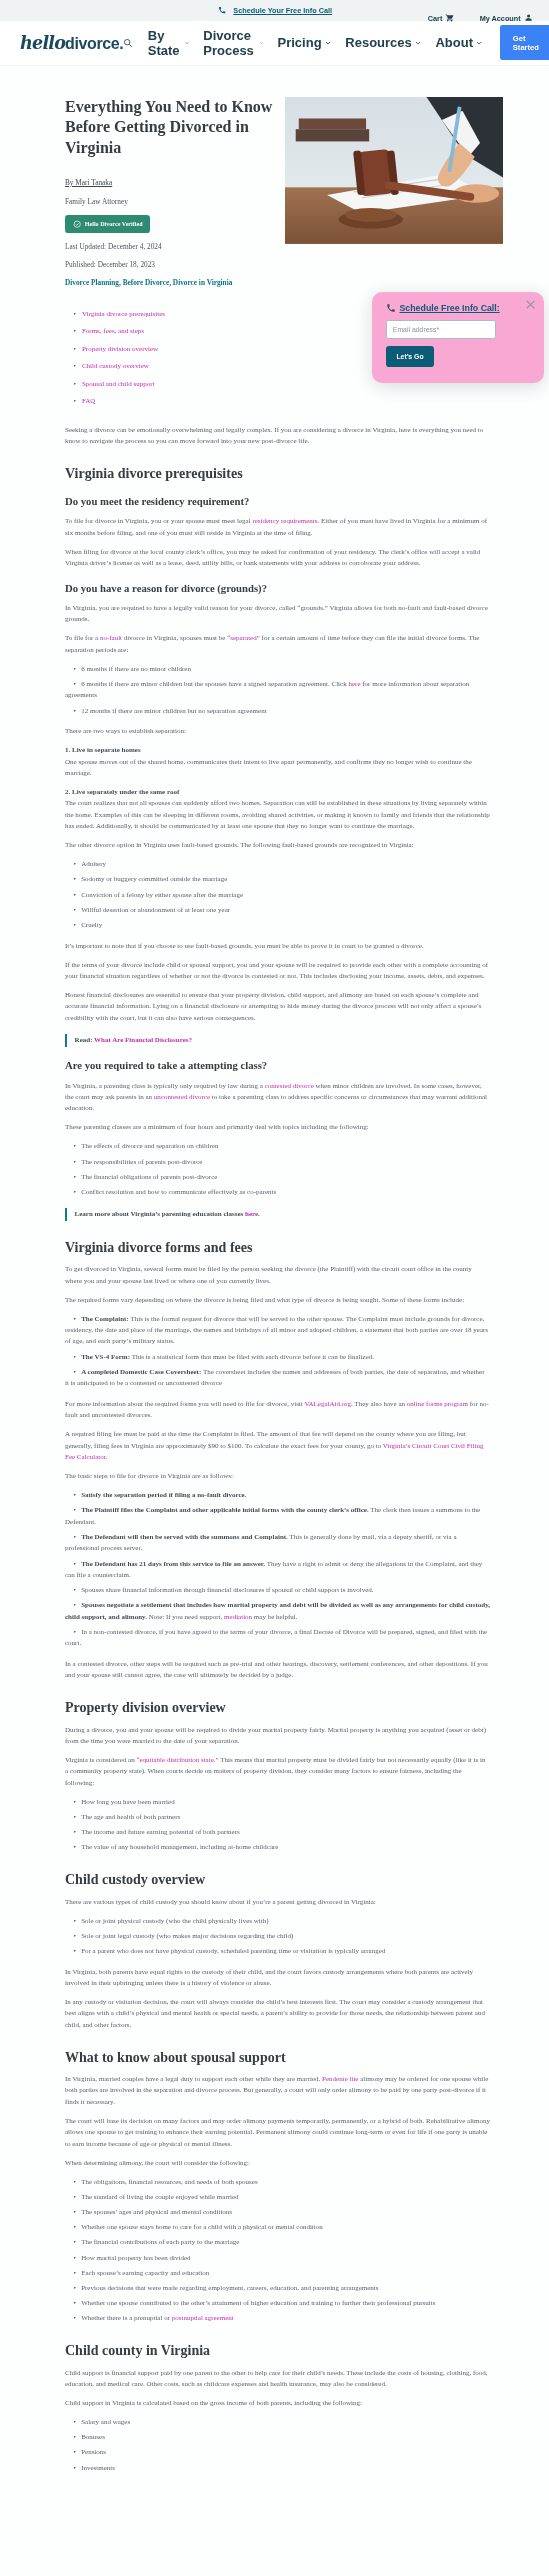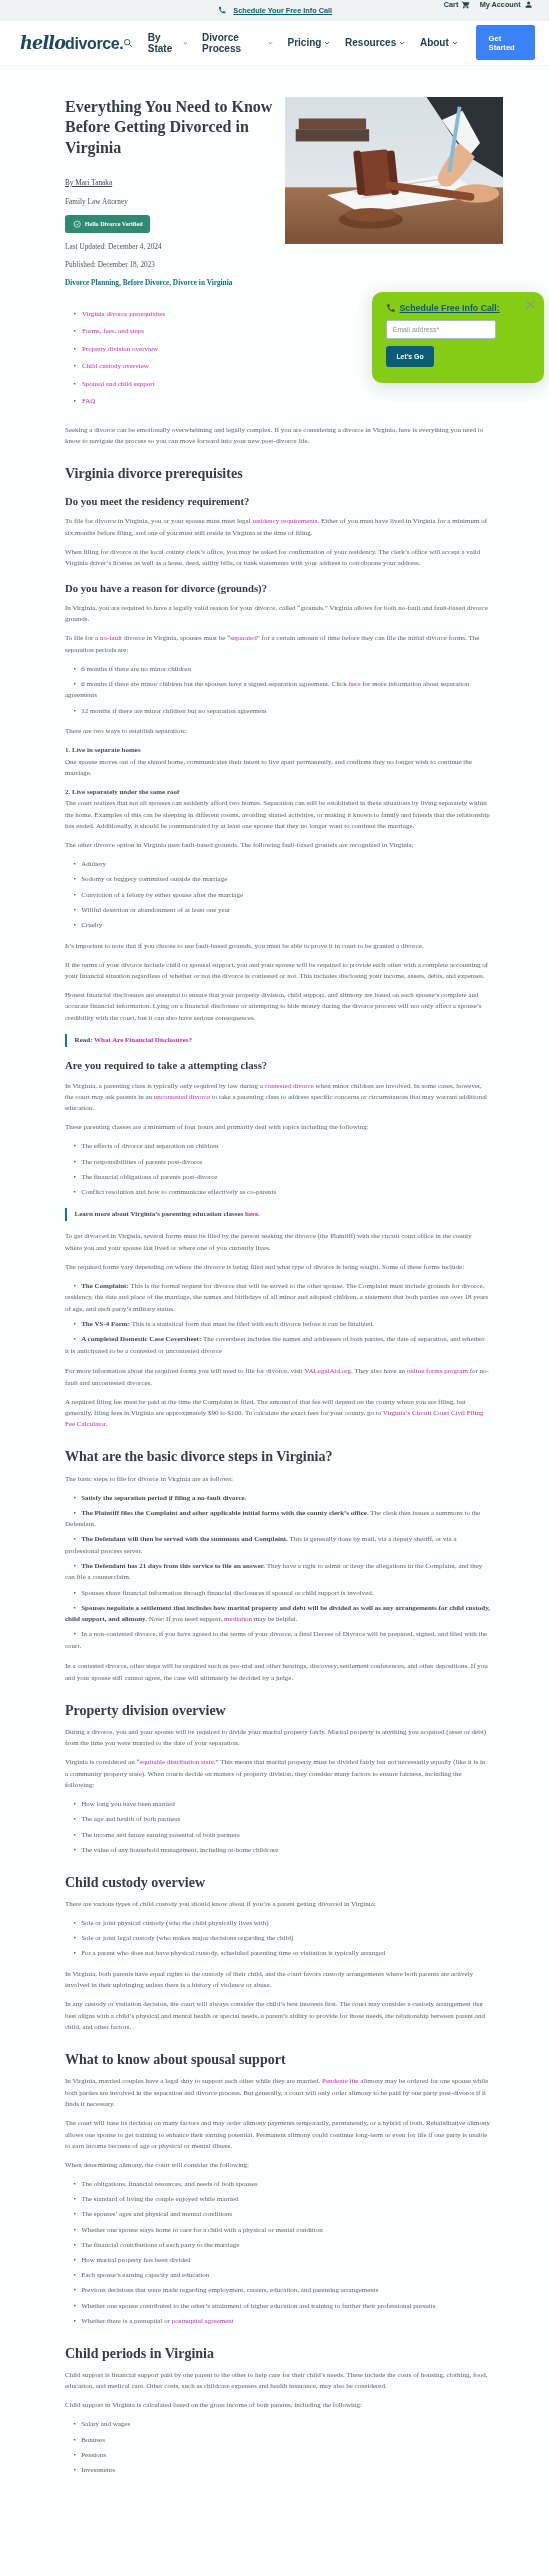--- a/index.html
+++ b/index.html
@@ -10,35 +10,35 @@
     color:#59626b;
   }
   a { text-decoration:none; cursor:pointer; }
 
   
   .utilbar { height:20.6px; background:#eff3f4; position:relative;
     display:flex; align-items:center; justify-content:center; }
   .call-link { display:flex; align-items:center; gap:7px; color:#0d5c75;
     font-size:7.3px; font-weight:bold; text-decoration:underline; }
   .util-right { position:absolute; right:17px; top:0; height:36px;
-    display:flex; align-items:flex-start; gap:9px; }
+    display:flex; align-items:center; gap:25px; }
   .util-right a { display:flex; align-items:center; gap:3.1px; color:#22404d;
     font-size:7.3px; font-weight:bold; }
   .util-right svg { color:#22404d; }
 
   
   .topnav { height:44px; background:#ffffff; display:flex; align-items:center;
     padding:0 15.3px 0 20px; box-shadow:0 0.8px 0 rgba(0,0,0,.06); }
   .logo { display:flex; align-items:baseline; color:#1b4a5c; }
   .logo em { font-family:"DejaVu Serif", serif; font-style:italic; font-weight:bold;
     font-size:17.6px; letter-spacing:-0.8px; }
   .logo b { font-size:16px; font-weight:bold; letter-spacing:-0.4px; }
   .navlinks { margin-left:auto; display:flex; align-items:center; gap:14.5px; }
   .nav-item { display:flex; align-items:center; gap:3.1px; color:#22404d;
-    font-size:10px; font-weight:bold; }
+    font-size:13px; font-weight:bold; }
   .nav-item svg { margin-top:0.8px; }
   .search-btn { display:flex; align-items:center; color:#22404d; }
   .cta-btn { background:#3b82f6; color:#fff; font-size:7.6px; font-weight:bold;
     padding:8.4px 13px; border-radius:2.3px; border:none; margin-left:3.1px; }
 
   
   .content { padding:0 60px 0 65px;font-family:Liberation Serif, serif; }
 
   .hero { display:flex; gap:12.2px; margin-top:32px; }
   .hero-left { width:208px; flex:none; }
@@ -74,21 +74,21 @@
   article li { font-size:7px; line-height:11.4px; margin-bottom:3.8px;
     text-indent:8.4px; }
   article li::before { content:"•"; margin-right:5.3px; color:#3d454c; }
   article strong { color:#454d55; }
   article blockquote { border-left:2.3px solid #147a8c; padding:0.8px 0 0.8px 7.6px;
     margin:10px 0; font-size:7px; line-height:11.4px; }
   .ilink { color:#c02eb0; }
 
   
   .infocard { position:absolute; left:372px; top:292px; width:172px; height:91px;
-    background:#84cc16; border-radius:10px; box-shadow:0 3.8px 17px rgba(30,50,60,.16);
+    background:#f9a8d4; border-radius:10px; box-shadow:0 3.8px 17px rgba(30,50,60,.16);
     padding:10.7px 12.2px 9.2px 13.7px; z-index:10; }
   .infocard .close { position:absolute; top:7.6px; right:8.4px; background:none;
     border:none; color:#8a9399; font-size:10px; line-height:1; }
   .card-title { display:flex; align-items:center; gap:3.8px; }
   .card-title a { color:#0d5c75; font-size:8.8px; font-weight:bold;
     text-decoration:underline; }
   .card-title svg { color:#3f4c52; }
   .infocard input { display:block; width:110px; height:18.3px; margin-top:7.6px;
     border:0.8px solid #a9bcc3; border-radius:2.3px; font-size:6.9px; padding:0 6.1px;
     color:#59626b; font-family:"Liberation Sans", sans-serif; }
@@ -262,30 +262,30 @@
       <h3><span>Are you required to take a attempting class?</span></h3>
       <p><span>In Virginia, a parenting class is typically only required by law during a </span><a href="#" class="ilink">contested divorce</a><span> when minor children are involved. In some cases, however, the court may ask parents in an </span><a href="#" class="ilink">uncontested divorce</a><span> to take a parenting class to address specific concerns or circumstances that may warrant additional education.</span></p>
       <p><span>These parenting classes are a minimum of four hours and primarily deal with topics including the following:</span></p>
       <ul>
         <li><span>The effects of divorce and separation on children</span></li>
         <li><span>The responsibilities of parents post-divorce</span></li>
         <li><span>The financial obligations of parents post-divorce</span></li>
         <li><span>Conflict resolution and how to communicate effectively as co-parents</span></li>
       </ul>
       <blockquote><strong>Learn more about Virginia’s parenting education classes </strong><a href="#" class="ilink" style="font-weight: bold;">here</a><strong>.</strong></blockquote>
+      <h2><span>Virginia divorce forms and fees</span></h2>
       <p><span>To get divorced in Virginia, several forms must be filed by the person seeking the divorce (the Plaintiff) with the circuit court office in the county where you and your spouse last lived or where one of you currently lives.</span></p>
       <p><span>The required forms vary depending on where the divorce is being filed and what type of divorce is being sought. Some of these forms include:</span></p>
       <ul>
         <li><strong>The Complaint:</strong><span> This is the formal request for divorce that will be served to the other spouse. The Complaint must include grounds for divorce, residency, the date and place of the marriage, the names and birthdays of all minor and adopted children, a statement that both parties are over 18 years of age, and each party’s military status.</span></li>
         <li><strong>The VS-4 Form:</strong><span> This is a statistical form that must be filed with each divorce before it can be finalized.</span></li>
         <li><strong>A completed Domestic Case Coversheet:</strong><span> The coversheet includes the names and addresses of both parties, the date of separation, and whether it is anticipated to be a contested or uncontested divorce</span></li>
       </ul>
       <p><span>For more information about the required forms you will need to file for divorce, visit </span><a href="#" class="ilink">VALegalAid.org</a><span>. They also have an </span><a href="#" class="ilink">online forms program</a><span> for no-fault and uncontested divorces.</span></p>
       <p><span>A required filing fee must be paid at the time the Complaint is filed. The amount of that fee will depend on the county where you are filing, but generally, filing fees in Virginia are approximately $90 to $100. To calculate the exact fees for your county, go to </span><a href="#" class="ilink">Virginia’s Circuit Court Civil Filing Fee Calculator.</a></p>
-      <h2><span>What are the basic divorce steps in Virginia?</span></h2>
       <p><span>The basic steps to file for divorce in Virginia are as follows:</span></p>
       <ul>
         <li><strong>Satisfy the separation period if filing a no-fault divorce.</strong></li>
         <li><strong>The Plaintiff files the Complaint and other applicable initial forms with the county clerk’s office.</strong><span> The clerk then issues a summons to the Defendant.</span></li>
         <li><strong>The Defendant will then be served with the summons and Complaint.</strong><span> This is generally done by mail, via a deputy sheriff, or via a professional process server.</span></li>
         <li><strong>The Defendant has 21 days from this service to file an answer.</strong><span> They have a right to admit or deny the allegations in the Complaint, and they can file a counterclaim.</span></li>
         <li><span>Spouses share financial information through financial disclosures if spousal or child support is involved.</span></li>
         <li><strong>Spouses negotiate a settlement that includes how marital property and debt will be divided as well as any arrangements for child custody, child support, and alimony.</strong><span> Note: If you need support, </span><a href="#" class="ilink">mediation</a><span> may be helpful.</span></li>
         <li><span>In a non-contested divorce, if you have agreed to the terms of your divorce, a final Decree of Divorce will be prepared, signed, and filed with the court.</span></li>
       </ul>
@@ -317,21 +317,21 @@
         <li><span>The standard of living the couple enjoyed while married</span></li>
         <li><span>The spouses’ ages and physical and mental conditions</span></li>
         <li><span>Whether one spouse stays home to care for a child with a physical or mental condition</span></li>
         <li><span>The financial contributions of each party to the marriage</span></li>
         <li><span>How marital property has been divided</span></li>
         <li><span>Each spouse’s earning capacity and education</span></li>
         <li><span>Previous decisions that were made regarding employment, careers, education, and parenting arrangements</span></li>
         <li><span>Whether one spouse contributed to the other’s attainment of higher education and training to further their professional pursuits</span></li>
         <li><span>Whether there is a prenuptial or </span><a href="#" class="ilink">postnuptial agreement</a></li>
       </ul>
-      <h2><span>Child periods in Virginia</span></h2>
+      <h2><span>Child county in Virginia</span></h2>
       <p><span>Child support is financial support paid by one parent to the other to help care for their child’s needs. These include the costs of housing, clothing, food, education, and medical care. Other costs, such as childcare expenses and health insurance, may also be considered.</span></p>
       <p><span>Child support in Virginia is calculated based on the gross income of both parents, including the following:</span></p>
       <ul>
         <li><span>Salary and wages</span></li>
         <li><span>Bonuses</span></li>
         <li><span>Pensions</span></li>
         <li><span>Investments</span></li>
       </ul>
     </article>
 </div>

